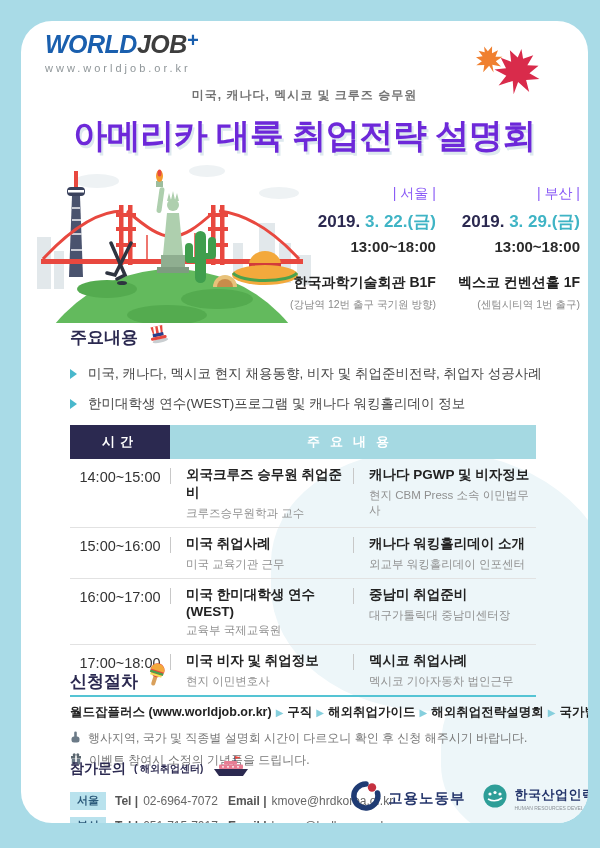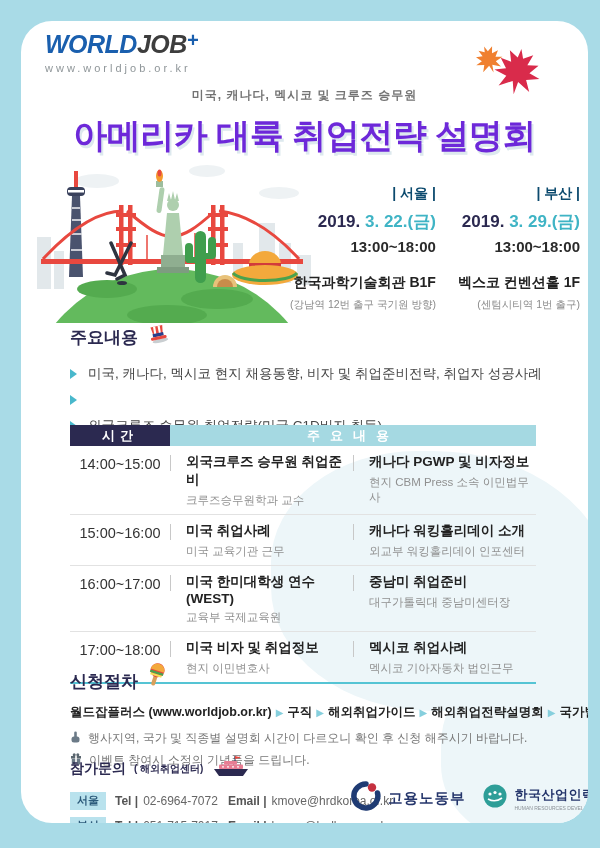--- a/index.html
+++ b/index.html
@@ -25,40 +25,40 @@
     font-size:12px;font-weight:800;color:#737373;letter-spacing:1px;}
   .main-title{position:absolute;left:0;top:92px;width:100%;text-align:center;
     font-size:34px;font-weight:900;color:#6d28d9;letter-spacing:-0.5px;
     text-shadow:2px 3px 0 #dde9ee;}
 
   .illu{position:absolute;left:6px;top:138px;}
 
   
   .events{position:absolute;left:298px;top:164px;right:8px;display:flex;justify-content:flex-end;gap:22px;}
   .event{text-align:right;}
-  .event .city{font-size:14px;font-weight:700;color:#0c4a6e;margin-bottom:7px;}
+  .event .city{font-size:14px;font-weight:400;color:#8b5cf6;margin-bottom:7px;}
   .event .date{font-size:17px;font-weight:700;margin-bottom:5px;white-space:nowrap;}
   .event .date .prefix{color:#2b2950;}
   .event .date .val{color:#3fb4c5;}
   .event .time{font-size:15px;font-weight:800;color:#2b2b2b;margin-bottom:19px;}
   .event .venue{font-size:14px;font-weight:800;color:#222;margin-bottom:6px;white-space:nowrap;}
   .event .dir{font-size:10.5px;color:#8a8a8a;white-space:nowrap;}
 
   
   .sec-head{display:flex;align-items:flex-end;gap:8px;font-size:17px;font-weight:800;color:#2b2950;}
 
   .highlights{position:absolute;left:49px;top:303px;right:26px;}
   .highlights ul{list-style:none;margin:10px 0 0;padding:0;}
   .highlights li{display:flex;align-items:center;font-size:13.5px;color:#454545;padding:6px 0;}
   .tri{width:0;height:0;border-left:7px solid #49b8cc;border-top:5px solid transparent;
     border-bottom:5px solid transparent;margin-right:11px;flex:0 0 auto;}
 
   
   .sched{position:absolute;left:49px;top:404px;width:466px;}
-  .sched-head{display:flex;height:21px;}
+  .sched-head{display:flex;height:34px;}
   .th-time{width:100px;background:#2b2950;color:#fff;font-size:13px;font-weight:700;
     letter-spacing:5px;display:flex;align-items:center;justify-content:center;}
   .th-content{flex:1;background:#a5d9e2;color:#fff;font-size:13px;font-weight:700;
     letter-spacing:10px;display:flex;align-items:center;justify-content:center;}
   .sched-row{display:flex;border-bottom:1px solid #e2e2e2;padding:7px 0 6px;}
   .sched-row:last-child{border-bottom:2px solid #55c4d4;}
   .cell-time{width:100px;text-align:center;font-size:14.5px;color:#333;padding-top:3px;}
   .cell{flex:1;padding-left:16px;position:relative;}
   .cell::before{content:'';position:absolute;left:0;top:2px;width:1px;height:16px;background:#c8c8c8;}
   .cell-title{font-size:13.5px;font-weight:700;color:#222;}
@@ -249,20 +249,21 @@
             </svg>
           </span>
         </div>
         <ul>
           <li>
               <span class="tri"></span>
               <span>미국, 캐나다, 멕시코 현지 채용동향, 비자 및 취업준비전략, 취업자 성공사례</span>
             </li>
           <li>
               <span class="tri"></span>
+              <span>한미대학생 연수(WEST)프로그램 및 캐나다 워킹홀리데이 정보</span>
             </li>
           <li>
               <span class="tri"></span>
               <span>외국크루즈 승무원 취업전략(미국 C1D비자 취득)</span>
             </li>
         </ul>
       </div>
 
       <div class="sched">
         <div class="sched-head">

